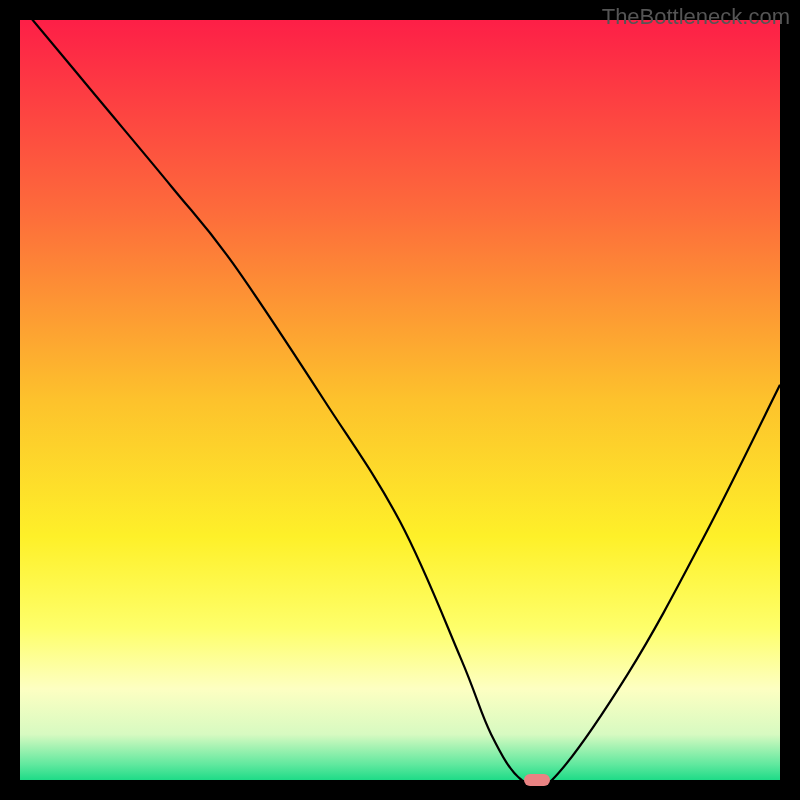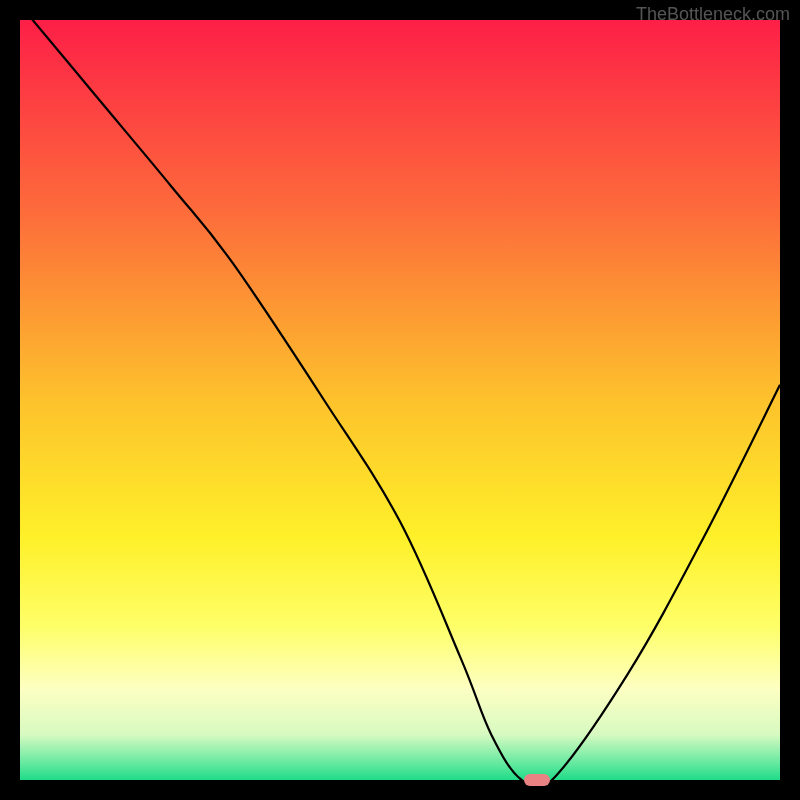--- a/index.html
+++ b/index.html
@@ -9,21 +9,21 @@
     height: 800px;
     background: #000;
     position: relative;
     font-family: Arial, Helvetica, sans-serif;
   }
   .watermark {
     position: absolute;
     top: 4px;
     right: 10px;
     color: #555555;
-    font-size: 18px;
+    font-size: 22px;
     font-weight: 500;
     z-index: 10;
   }
   .plot-area {
     position: absolute;
     left: 20px;
     top: 20px;
     width: 760px;
     height: 760px;
   }

